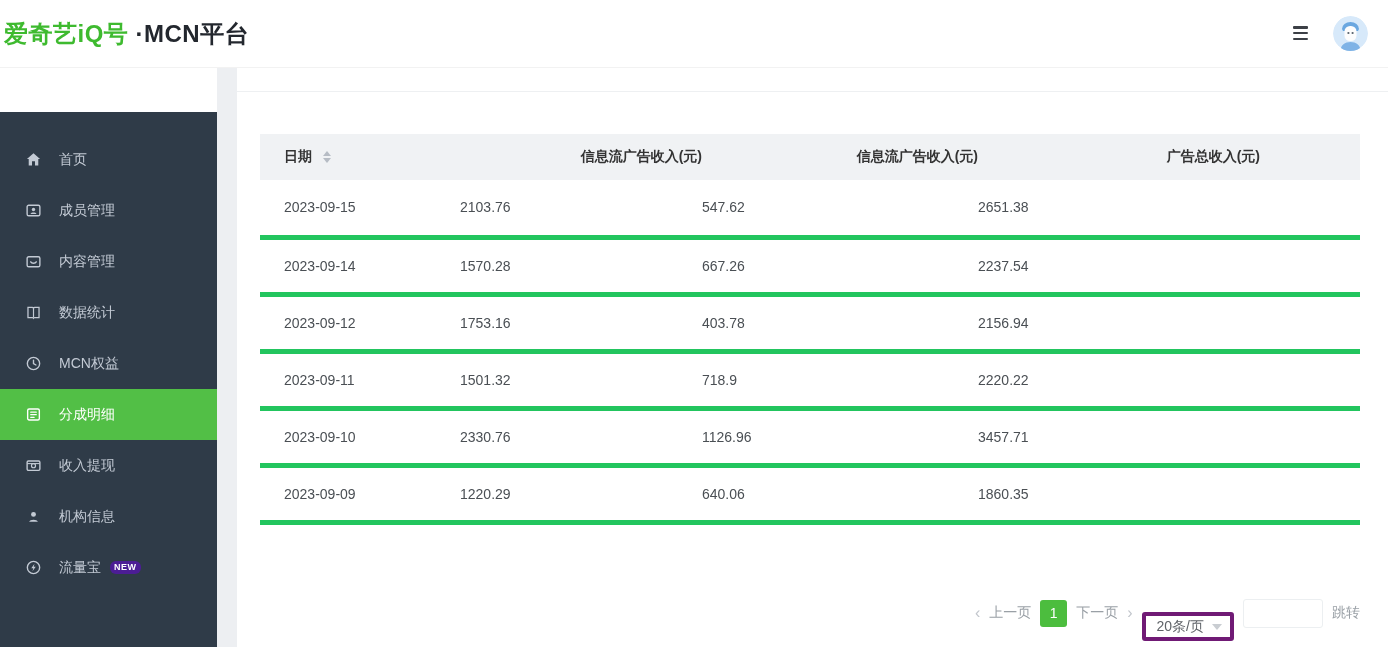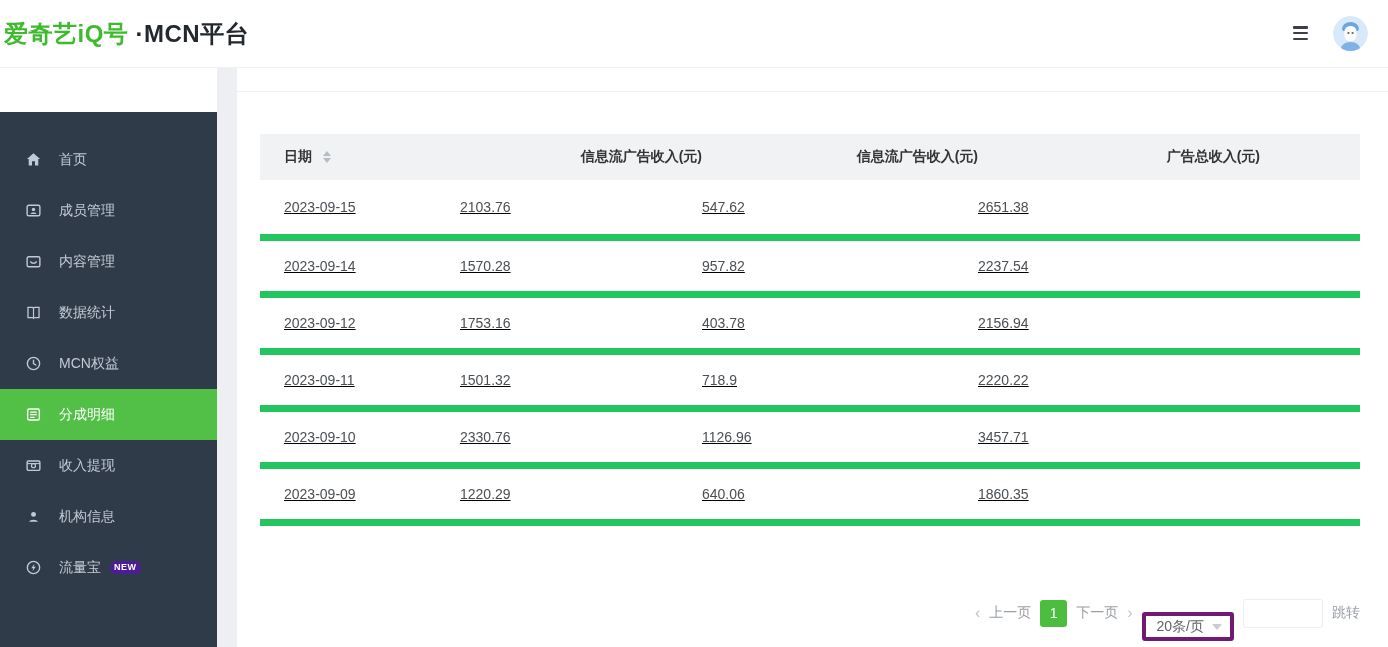--- a/index.html
+++ b/index.html
@@ -35,21 +35,21 @@
   .gutter { position:absolute; left:217px; top:68px; width:20px; height:579px; background:#edeff2; }
   .main { position:absolute; left:237px; top:68px; width:1151px; height:579px; background:#fff; }
   .main-topstrip { height:24px; border-bottom:1px solid #eef0f2; }
 
   .table-wrap { margin:42px 28px 0 23px; }
   table { width:100%; border-collapse:collapse; font-size:14px; table-layout:fixed; }
   thead tr { background:#f0f2f4; height:46px; }
   th { font-weight:bold; color:#333; text-align:right; }
   th:first-child, td:first-child { text-align:left; padding-left:24px; }
   th:last-child, td:last-child { padding-right:100px; }
-  tbody tr { height:57px; border-bottom:7px solid #22c55e;text-decoration:underline; }
+  tbody tr { height:57px; border-bottom:5px solid #22c55e; }
   td { color:#4a4f54; text-align:left; }
 
   .th-date { display:inline-flex; align-items:center; gap:11px; }
   .sort-caret { display:inline-flex; flex-direction:column; gap:2px; cursor:pointer; }
   .sort-caret i { width:0; height:0; border-left:4px solid transparent; border-right:4px solid transparent; }
   .sort-caret .up { border-bottom:5px solid #b6bcc4; }
   .sort-caret .down { border-top:5px solid #b6bcc4; }
 
   
   .pagination { position:absolute; right:28px; bottom:6px; display:flex;
@@ -211,21 +211,21 @@
       <tbody id="table-body">
           <tr>
             <td>2023-09-15</td>
             <td>2103.76</td>
             <td>547.62</td>
             <td>2651.38</td>
           </tr>
           <tr>
             <td>2023-09-14</td>
             <td>1570.28</td>
-            <td>957.82</td>
+            <td>667.26</td>
             <td>2237.54</td>
           </tr>
           <tr>
             <td>2023-09-12</td>
             <td>1753.16</td>
             <td>403.78</td>
             <td>2156.94</td>
           </tr>
           <tr>
             <td>2023-09-11</td>

